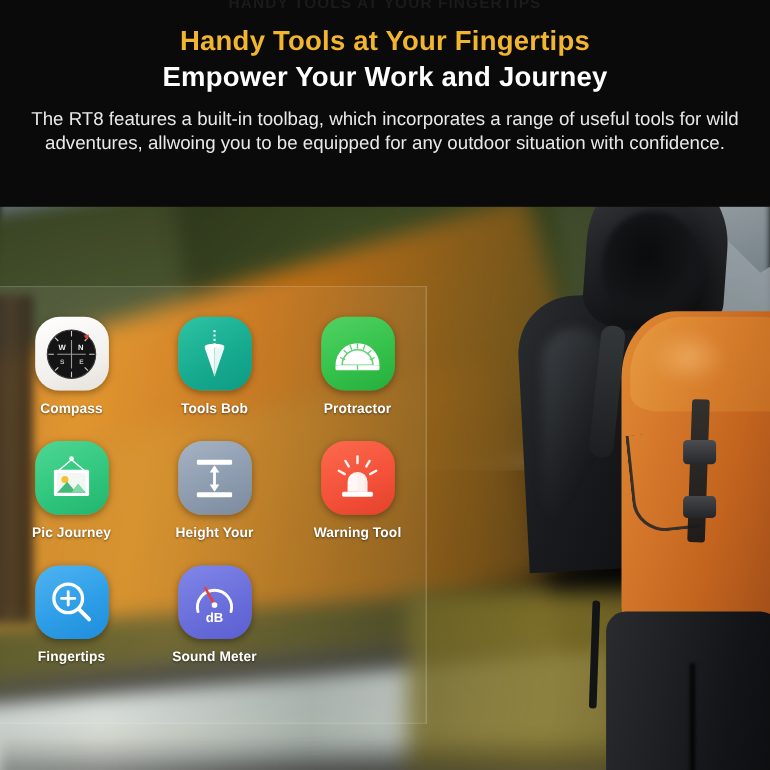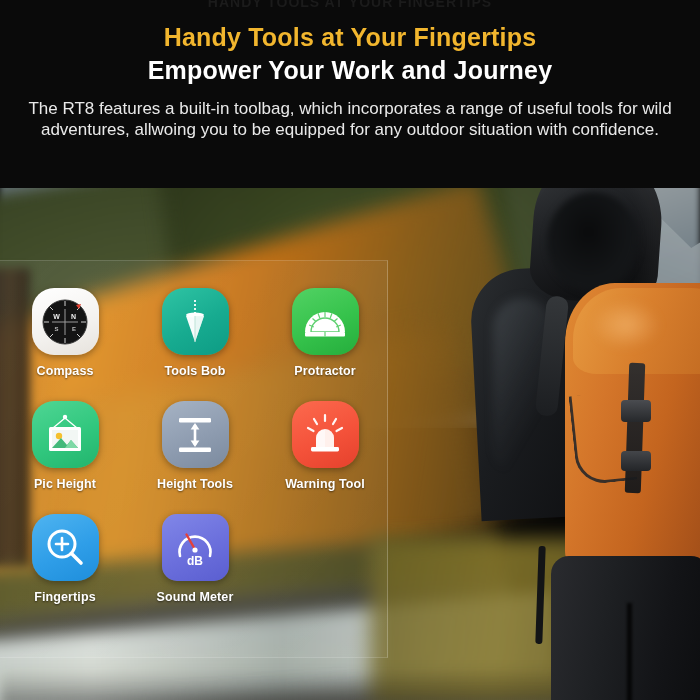--- a/index.html
+++ b/index.html
@@ -256,21 +256,21 @@
 
   
   .bg-compass   { background:linear-gradient(160deg,#ffffff 0%,#f3f1ee 60%,#e6e2dc 100%); }
   .bg-plumb     { background:linear-gradient(150deg,#2fc4a4 0%,#17ab90 55%,#0d9b84 100%); }
   .bg-grad      { background:linear-gradient(155deg,#63c8f2 0%,#47b7e8 55%,#36a6dd 100%); }
   .bg-protr     { background:linear-gradient(155deg,#52d264 0%,#35c24b 55%,#25ad3c 100%); }
   .bg-pic       { background:linear-gradient(155deg,#4fd694 0%,#31c77e 55%,#22b46d 100%); }
   .bg-height    { background:linear-gradient(155deg,#a6b3c4 0%,#8e9cb0 55%,#7b8a9e 100%); }
   .bg-warn      { background:linear-gradient(155deg,#fc6a4e 0%,#f4523a 55%,#e5412c 100%); }
   .bg-magn      { background:linear-gradient(155deg,#4fb4f0 0%,#2f9ee8 55%,#1e8edb 100%); }
-  .bg-sound     { background:linear-gradient(155deg,#8187e8 0%,#6b6fdc 55%,#5a5ed0 100%);border-radius:15px; }
+  .bg-sound     { background:linear-gradient(155deg,#8187e8 0%,#6b6fdc 55%,#5a5ed0 100%); }
 </style>
 </head>
 <body>
 
 <div class="page">
 
   <div class="photo">
     <div class="photo-layer">
       <div class="sky"></div>
       <div class="mountain-far"></div>
@@ -379,34 +379,34 @@
         <svg width="48" height="48" viewBox="0 0 48 48">
           <circle cx="24" cy="6" r="2.2" fill="#ffffff"></circle>
           <path d="M24 7 L12 17 M24 7 L36 17" stroke="#ffffff" stroke-width="1.3" fill="none"></path>
           <rect x="8" y="16" width="32" height="24" rx="1.5" fill="#ffffff"></rect>
           <rect x="11" y="19" width="26" height="18" fill="#f2f7f4"></rect>
           <circle cx="18" cy="25" r="3.2" fill="#f5c02e"></circle>
           <path d="M11 37 L20 27 L26 34 L30 29 L37 37 Z" fill="#43b97a"></path>
           <path d="M24 37 L30 29 L37 37 Z" fill="#7ed9a6"></path>
         </svg>
       </div>
-      <div class="lbl">Pic Height</div>
+      <div class="lbl">Pic Journey</div>
     </div>
 
     <div class="cell">
       <div class="sq bg-height">
         <svg width="46" height="46" viewBox="0 0 46 46">
           <rect x="7" y="6" width="32" height="4.5" rx="1.2" fill="#ffffff"></rect>
           <rect x="7" y="35.5" width="32" height="4.5" rx="1.2" fill="#ffffff"></rect>
           <line x1="23" y1="13" x2="23" y2="33" stroke="#ffffff" stroke-width="2.6"></line>
           <path d="M23 11 L18.6 17.5 L27.4 17.5 Z" fill="#ffffff"></path>
           <path d="M23 35 L18.6 28.5 L27.4 28.5 Z" fill="#ffffff"></path>
         </svg>
       </div>
-      <div class="lbl">Height Tools</div>
+      <div class="lbl">Height Your</div>
     </div>
 
     <div class="cell">
       <div class="sq bg-warn">
         <svg width="48" height="46" viewBox="0 0 48 46">
           <g stroke="#ffffff" stroke-width="2.2" stroke-linecap="round" opacity=".95">
             <line x1="24" y1="3" x2="24" y2="9"></line>
             <line x1="13" y1="7" x2="16" y2="12"></line>
             <line x1="35" y1="7" x2="32" y2="12"></line>
             <line x1="7" y1="16" x2="12.5" y2="19"></line>

